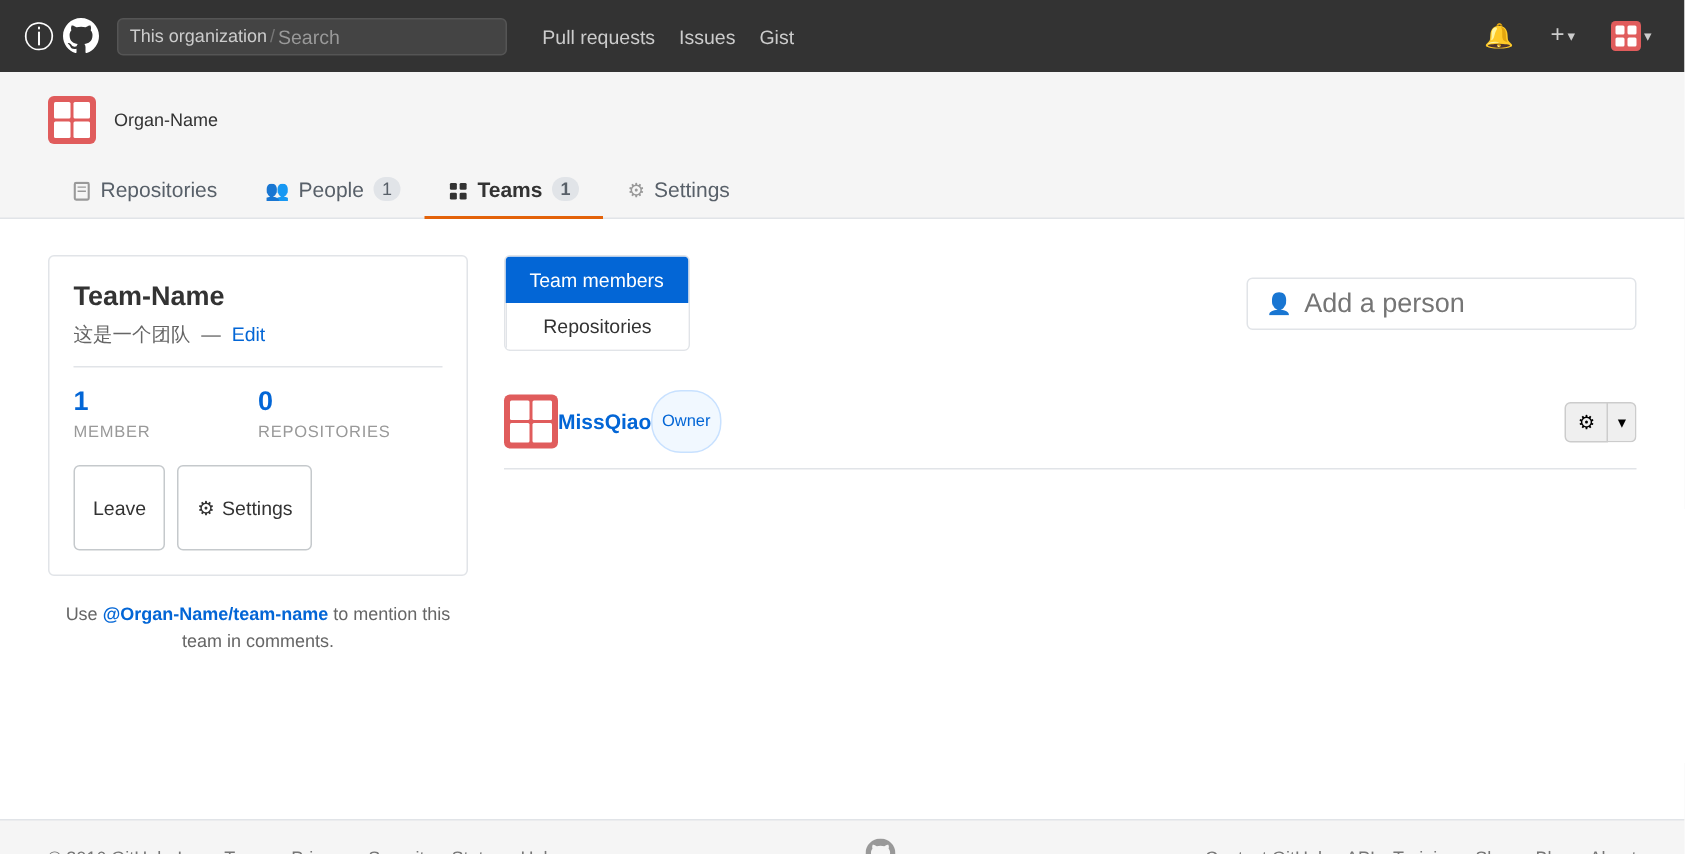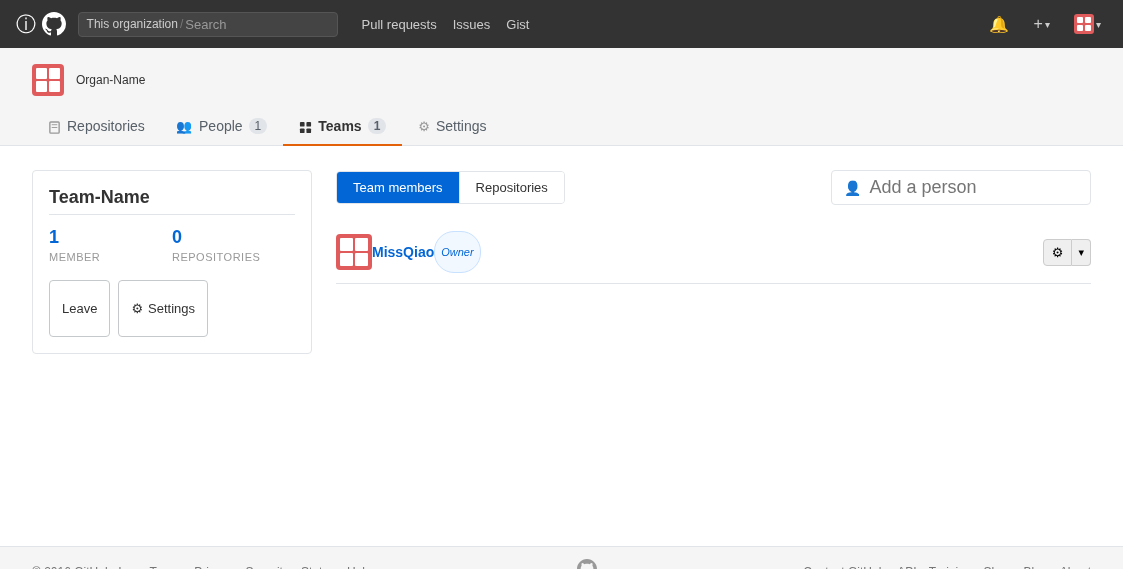--- a/index.html
+++ b/index.html
@@ -252,20 +252,21 @@
       align-items: center;
       margin-bottom: 16px;
       gap: 8px;
     }
     .tab-buttons {
       display: flex;
       gap: 0;
       border: 1px solid #e1e4e8;
       border-radius: 4px;
       overflow: hidden;
+      flex-direction: column;
     }
     .tab-btn {
       padding: 8px 16px;
       font-size: 13px;
       cursor: pointer;
       border: none;
       background: #fff;
       color: #333;
     }
     .tab-btn.active {
@@ -325,21 +326,20 @@
       color: #0366d6;
       text-decoration: none;
     }
     .member-badge {
       background: #f1f8ff;
       border: 1px solid #c8e1ff;
       color: #0366d6;
       font-size: 11px;
       padding: 14px 6px;
       border-radius: 20px;
-      font-style: italic;
     }
     .member-actions {
       margin-left: auto;
     }
     .gear-btn {
       background: #efefef;
       border: 1px solid #ccc;
       border-radius: 4px 0 0 4px;
       padding: 5px 8px;
       cursor: pointer;
@@ -482,39 +482,49 @@
       <span>Settings</span>
     </a>
   </nav>
 </div>
 
 <div class="main">
 
   <div class="left-panel">
     <div class="team-card">
       <div class="team-name">Team-Name</div>
+      <div class="team-description">
+        <span>这是一个团队</span>
+        &nbsp;—&nbsp;
+        <a href="#">Edit</a>
+      </div>
       <div class="team-stats">
         <div class="team-stat">
           <span class="team-stat-num">1</span>
           <span class="team-stat-label">MEMBER</span>
         </div>
         <div class="team-stat">
           <span class="team-stat-num">0</span>
           <span class="team-stat-label">REPOSITORIES</span>
         </div>
       </div>
       <div class="team-actions">
         <button class="btn-leave">Leave</button>
         <button class="btn-settings">
           <span>⚙</span>
           <span>Settings</span>
         </button>
       </div>
     </div>
 
+    <div class="mention-info">
+      <span>Use</span>
+      <a href="#">@Organ-Name/team-name</a>
+      <span> to mention this team in comments.</span>
+    </div>
   </div>
 
   <div class="right-panel">
     <div class="right-top">
       <div class="tab-buttons">
         <button class="tab-btn active">Team members</button>
         <button class="tab-btn">Repositories</button>
       </div>
       <div class="add-person-wrap">
         <span class="add-person-icon">👤</span>

